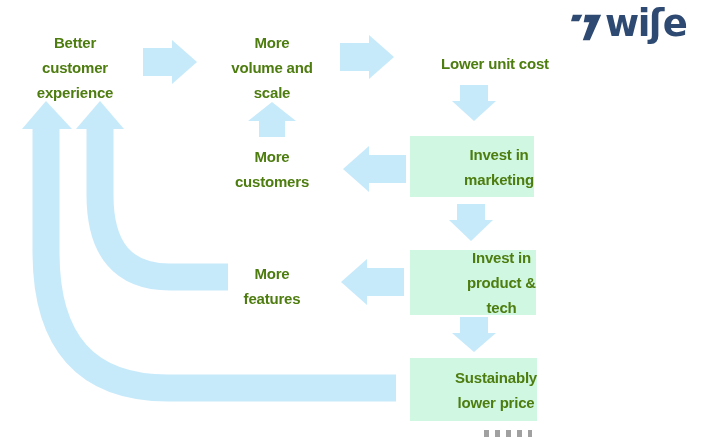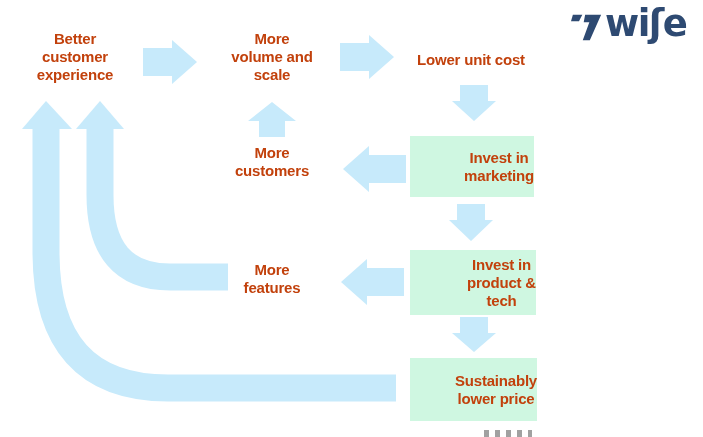--- a/index.html
+++ b/index.html
@@ -4,21 +4,21 @@
 <style>
   html,body{margin:0;padding:0;background:#ffffff;}
   #stage{
     position:relative;width:703px;height:437px;background:#ffffff;overflow:hidden;
     font-family:"Liberation Sans","DejaVu Sans",sans-serif;
   }
   #arrow-layer{position:absolute;left:0;top:0;width:703px;height:437px;}
   .arrow{fill:#C7EAFB;}
   .loop{stroke:#C7EAFB;stroke-width:27;fill:none;}
   .label{
-    position:absolute;color:#c2410c;font-weight:bold;font-size:15px;line-height:18px;
+    position:absolute;color:#4d7c0f;font-weight:bold;font-size:15px;line-height:25px;
     text-align:center;white-space:pre-line;letter-spacing:-0.2px;
   }
   .greenbox{
     position:absolute;background:#CFF7E1;display:flex;align-items:center;justify-content:flex-end;
   }
   .greenbox .box-label{position:static;}
   #logo{position:absolute;left:571px;top:5px;display:flex;align-items:flex-end;}
   #logo-flag{margin-top:5px;margin-right:2px;}
   #logo-word{
     color:#2E4A72;font-weight:bold;font-size:37px;line-height:38px;letter-spacing:-1.5px;
@@ -55,21 +55,21 @@
   </svg>
 
   <div class="label" style="left:8px;top:30px;width:134px;">Better
 customer
 experience</div>
 
   <div class="label" style="left:205px;top:30px;width:134px;">More
 volume and
 scale</div>
 
-  <div class="label" style="left:404px;top:51px;width:134px;">Lower unit cost</div>
+  <div class="label" style="left:428px;top:51px;width:134px;">Lower unit cost</div>
 
   <div class="label" style="left:205px;top:144px;width:134px;">More
 customers</div>
 
   <div class="label" style="left:205px;top:261px;width:134px;">More
 features</div>
 
   <div class="greenbox" style="left:410px;top:136px;width:124px;height:61px;">
     <div class="label box-label">Invest in
 marketing</div>

